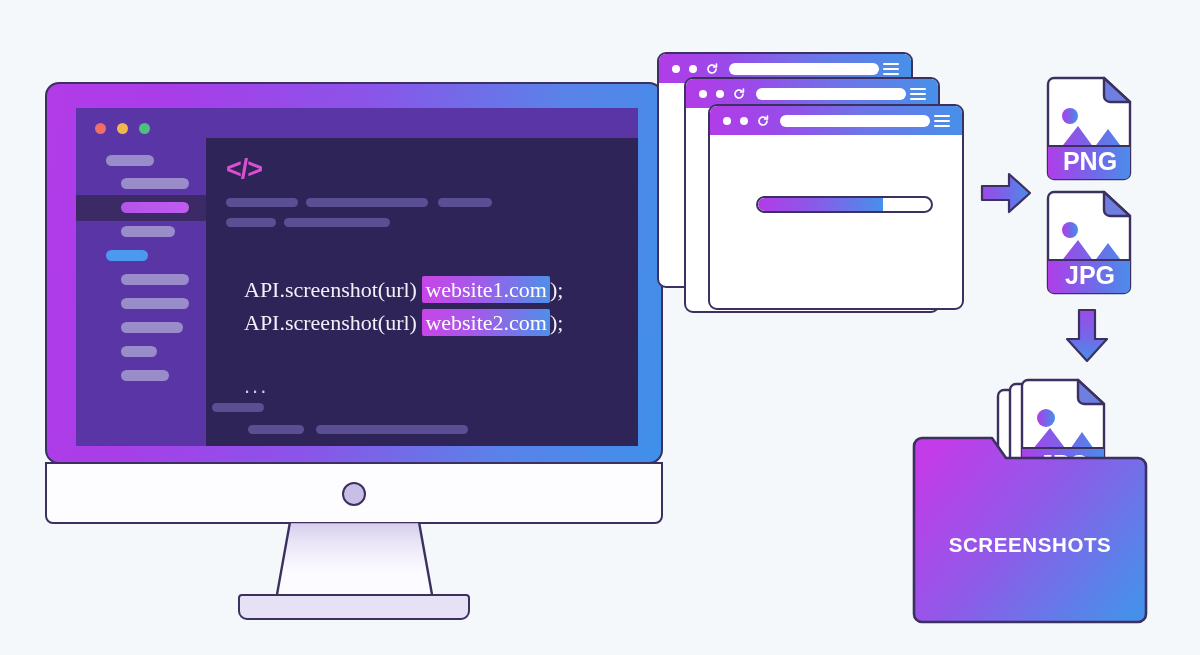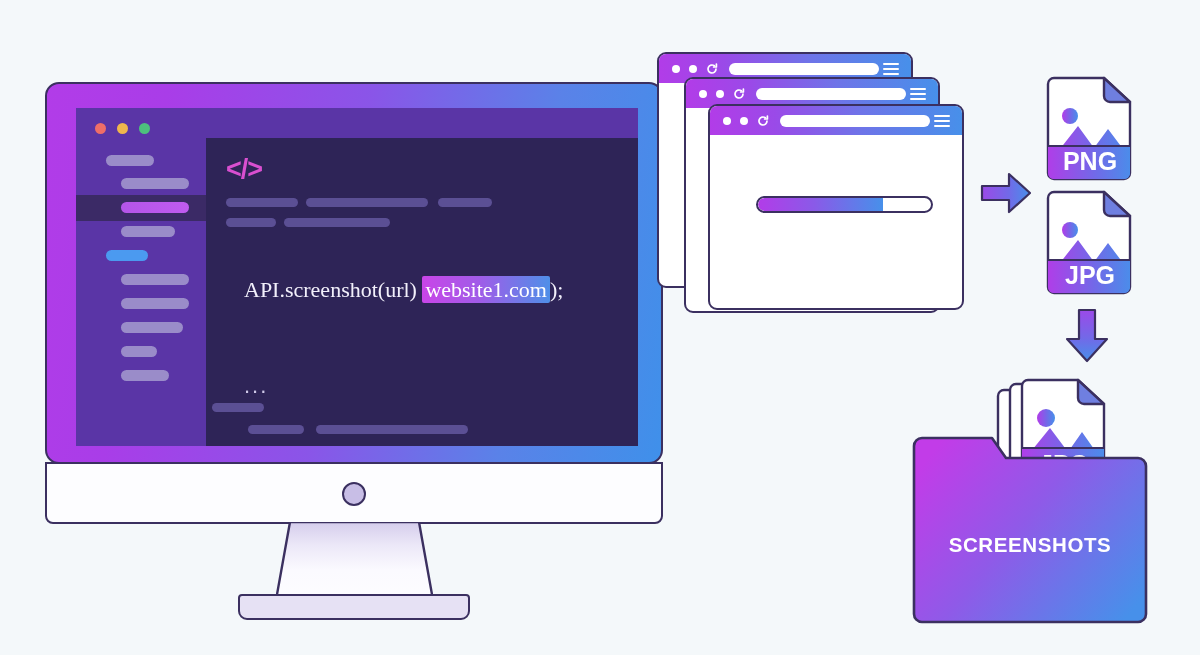--- a/index.html
+++ b/index.html
@@ -170,20 +170,21 @@
         <div class="code-tag">&lt;/&gt;</div>
 
         <div class="cbar" style="top:60px;left:20px;width:72px"></div>
         <div class="cbar" style="top:60px;left:100px;width:122px"></div>
         <div class="cbar" style="top:60px;left:232px;width:54px"></div>
         <div class="cbar" style="top:80px;left:20px;width:50px"></div>
         <div class="cbar" style="top:80px;left:78px;width:106px"></div>
 
         <div class="code-lines">
           <div><span>API.screenshot(url)</span> <span class="url">website1.com</span><span>);</span></div>
+          <div><span>API.screenshot(url)</span> <span class="url">website2.com</span><span>);</span></div>
         </div>
 
         <div class="ellipsis">...</div>
 
         <div class="cbar" style="top:265px;left:6px;width:52px"></div>
         <div class="cbar" style="top:287px;left:42px;width:56px"></div>
         <div class="cbar" style="top:287px;left:110px;width:152px"></div>
 
       </div>
     </div>

